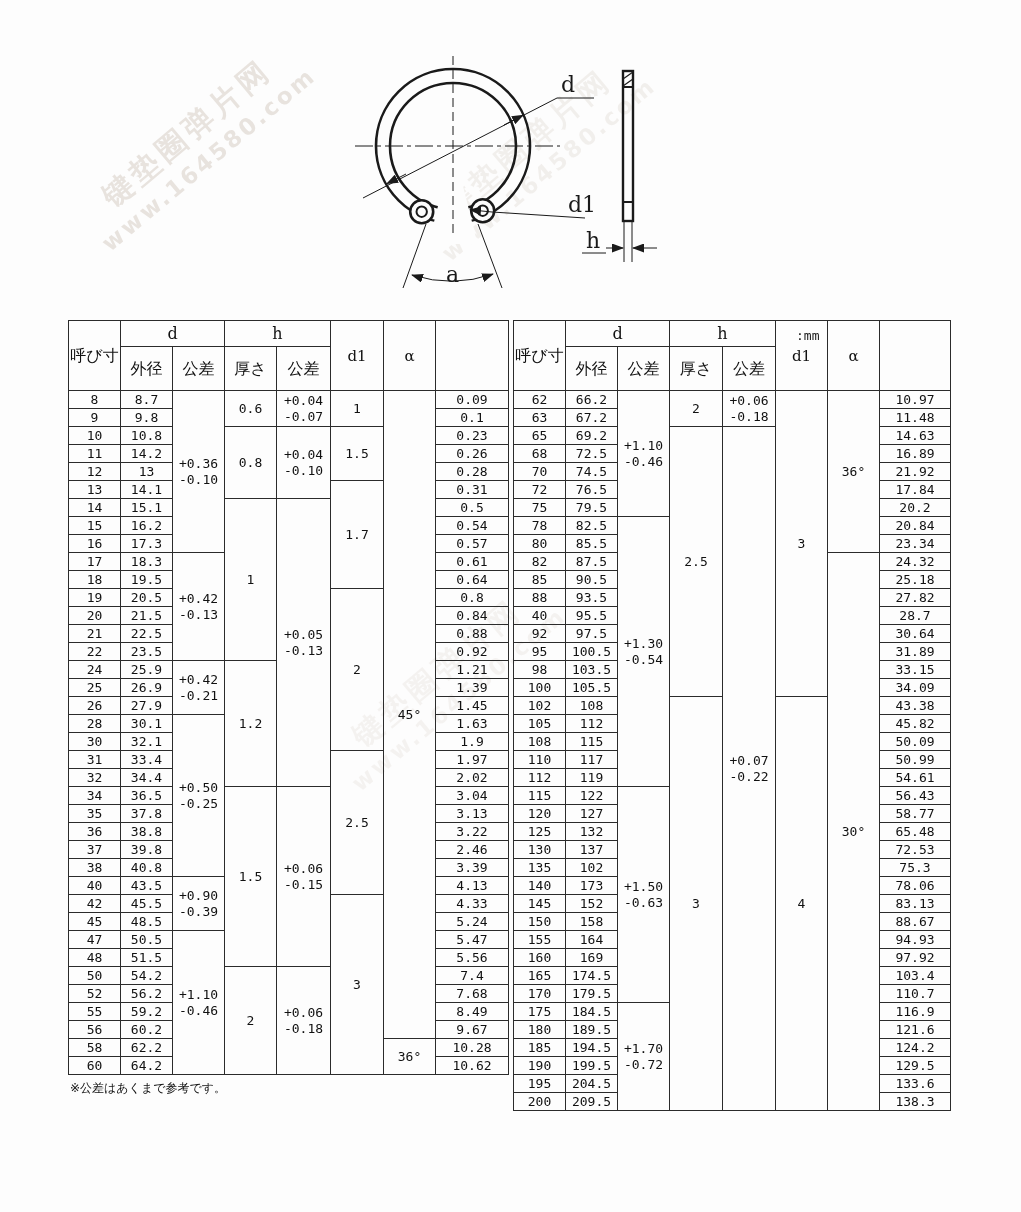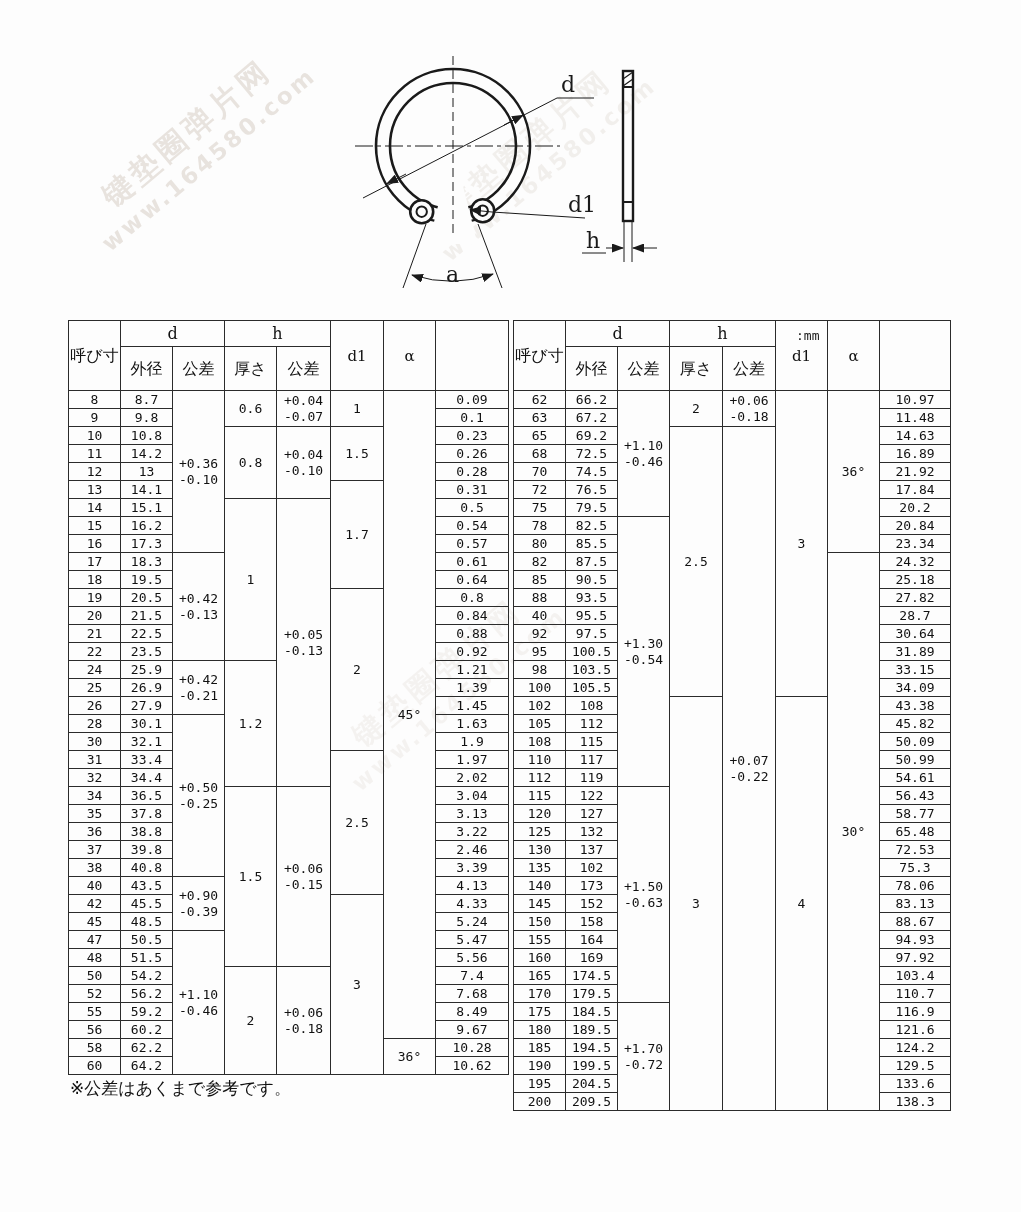--- a/index.html
+++ b/index.html
@@ -43,21 +43,21 @@
   table.dim tr.h1 th{font-family:"DejaVu Serif",serif;font-size:16px;}
   table.dim tr.h2{height:44px;}
   table.dim tr.h2 th{font-size:16px;}
   table.dim tbody tr{height:18px;}
   #left-table{left:68px;top:320px;width:440px;}
   #right-table{left:513px;top:320px;width:437px;}
   th.alpha-h{font-family:"DejaVu Serif",serif !important;font-size:15px !important;}
   th.d1-h{font-family:"DejaVu Serif",serif !important;font-size:15px !important;}
 
   
-  .notes{position:absolute;left:70px;top:1078px;font-size:17px;line-height:21px;color:#111;text-align:center;}
+  .notes{position:absolute;left:70px;top:1078px;font-size:12px;line-height:21px;color:#111;text-align:center;}
 </style>
 </head>
 <body>
 
 <div class="page">
 
   <div class="wm wm1">
     <div class="l1">键垫圈弹片网</div>
     <div class="l2">www.164580.com</div>
   </div>

